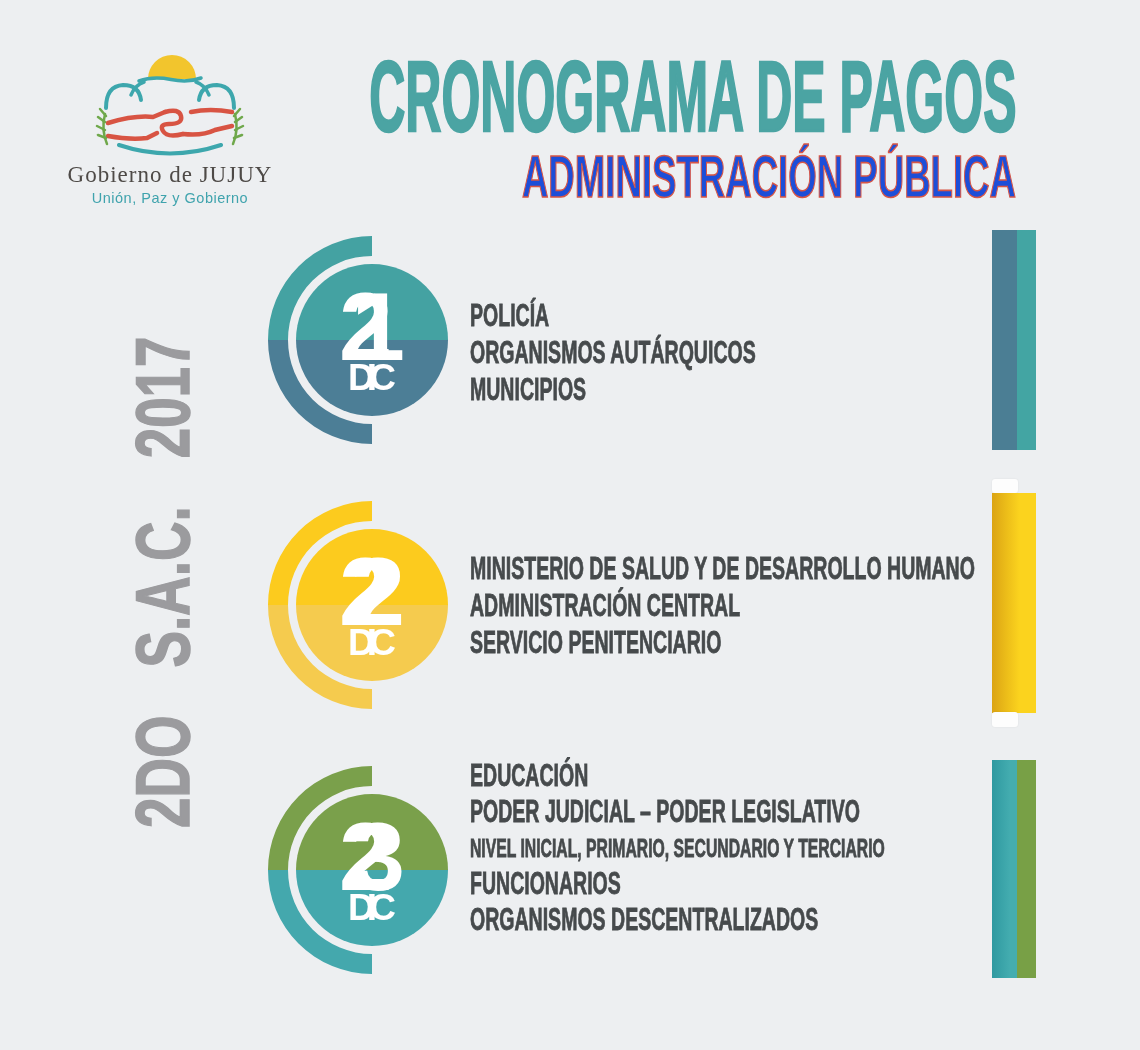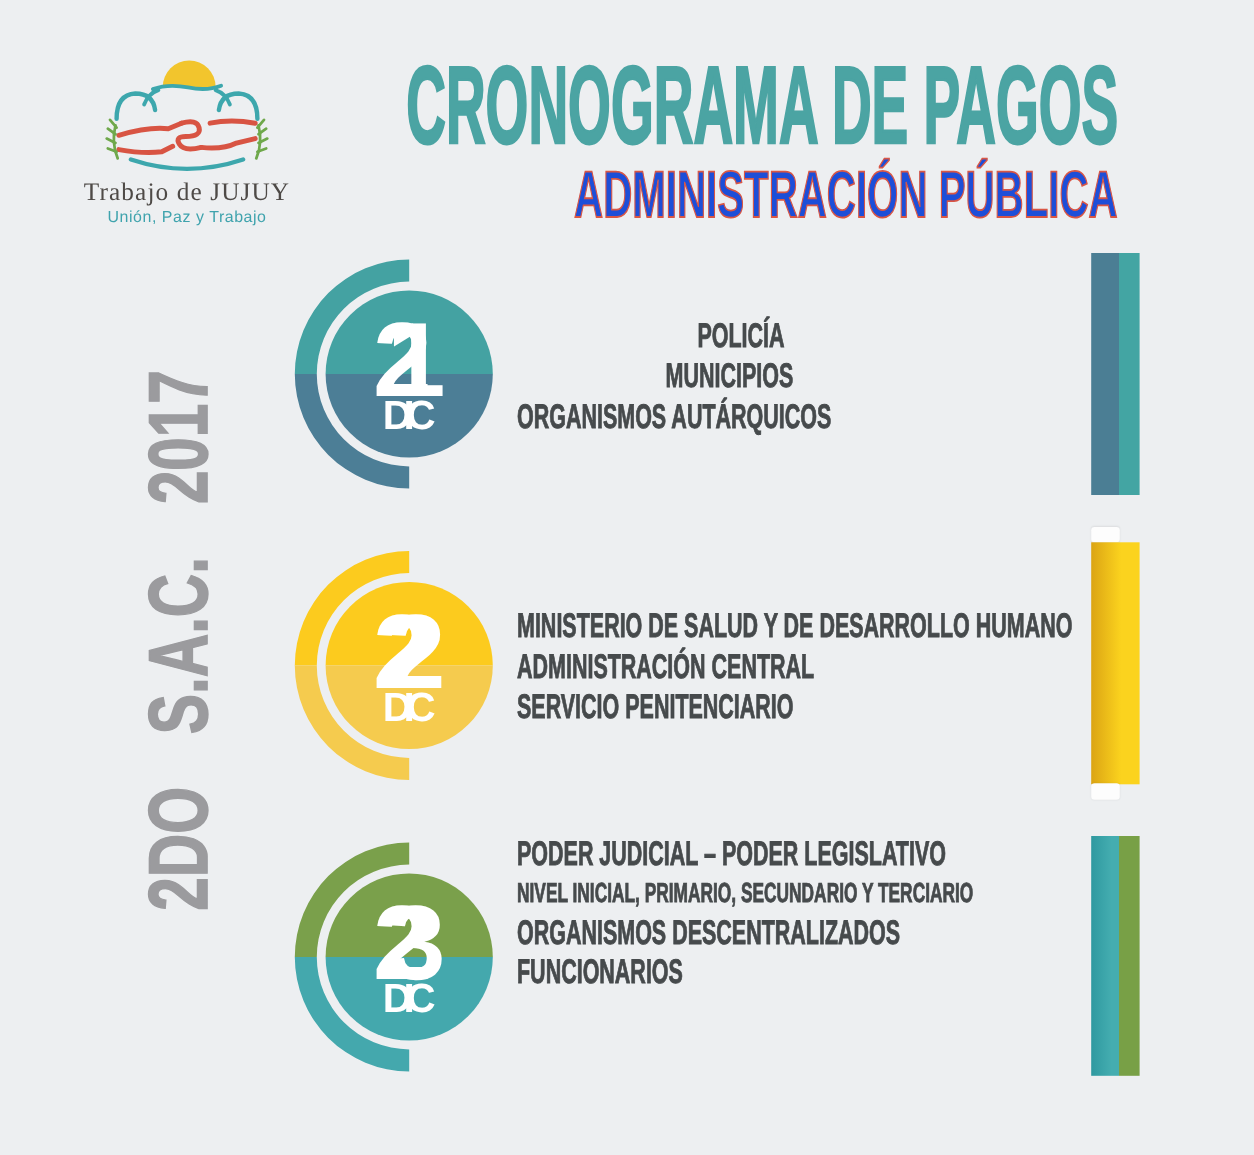--- a/index.html
+++ b/index.html
@@ -30,21 +30,21 @@
     color:#9b9b9e; -webkit-text-stroke:1.5px #9b9b9e;
     word-spacing:0.6em; white-space:nowrap;
     transform:rotate(-90deg) scaleX(0.72);
   }
   
   .badge { position:absolute; left:264px; width:216px; height:216px; }
   #badge-1 { top:232px; } #badge-2 { top:497px; } #badge-3 { top:762px; }
   
   .list { position:absolute; left:470px; font-weight:bold; color:#464a4c; -webkit-text-stroke:0.8px #464a4c; }
   .list .line { height:37px; line-height:37px; font-size:31px; }
-  #list-1 { top:286px;text-align:center; } #list-2 { top:550px; } #list-3 { top:758px; }
+  #list-1 { top:297px; } #list-2 { top:550px; } #list-3 { top:758px; }
   #list-3 .line { height:36px; line-height:36px; }
   #list-3 .line.small { font-size:25px; }
   .cond { display:inline-block; white-space:nowrap; transform-origin:0 50%; transform:scaleX(0.63); }
   
   .bar { position:absolute; width:44px; }
   #bar-1 { left:992px; top:230px; height:220px;
            background:linear-gradient(90deg,#4b7e94 0 57%,#43a5a3 57% 100%); }
   #bar-2 { left:992px; top:493px; height:220px;
            background:linear-gradient(90deg,#dba414 0%,#fbd31e 62%,#fbd31e 100%); }
   #bar-3 { left:992px; top:760px; height:218px;
@@ -86,22 +86,22 @@
           <path d="M10,82 L2,78"></path>
           <path d="M10,74 L3,69"></path>
           <path d="M11,68 L5,61"></path>
         <path d="M138,96 Q144,82 140,66"></path>
         <path d="M139,90 L147,87"></path>
           <path d="M140,82 L148,78"></path>
           <path d="M140,74 L147,69"></path>
           <path d="M139,68 L145,61"></path>
       </g>
     </svg>
-    <div class="org">Trabajo de JUJUY</div>
-    <div class="motto">Unión, Paz y Trabajo</div>
+    <div class="org">Gobierno de JUJUY</div>
+    <div class="motto">Unión, Paz y Gobierno</div>
   </div>
 
   <h1 class="title"><span class="cond-r">CRONOGRAMA DE PAGOS</span></h1>
   <h2 class="subtitle"><span class="cond-r">ADMINISTRACIÓN PÚBLICA</span></h2>
 
   <div class="side-label">2DO S.A.C. 2017</div>
 
   <svg id="badge-1" class="badge" viewBox="0 0 216 216">
     <path d="M108,4 A104,104 0 0 0 4,108 L24,108 A84,84 0 0 1 108,24 Z" fill="#44a2a2"></path>
     <path d="M4,108 A104,104 0 0 0 108,212 L108,192 A84,84 0 0 1 24,108 Z" fill="#4c7e96"></path>
@@ -124,35 +124,36 @@
     <path d="M108,4 A104,104 0 0 0 4,108 L24,108 A84,84 0 0 1 108,24 Z" fill="#7aa04b"></path>
     <path d="M4,108 A104,104 0 0 0 108,212 L108,192 A84,84 0 0 1 24,108 Z" fill="#44a8ad"></path>
     <path d="M32,108 A76,76 0 0 1 184,108 Z" fill="#7aa04b"></path>
     <path d="M32,108 A76,76 0 0 0 184,108 Z" fill="#44a8ad"></path>
     <text x="108" y="128" text-anchor="middle" font-size="96" font-weight="bold" fill="#ffffff" textLength="66" lengthAdjust="spellingAndGlyphs">23</text>
     <text x="108" y="158" text-anchor="middle" font-size="37" font-weight="bold" fill="#ffffff" textLength="48" lengthAdjust="spellingAndGlyphs">DIC</text>
   </svg>
 
   <div id="list-1" class="list">
     <div class="line"><span class="cond">POLICÍA</span></div>
+    <div class="line"><span class="cond">ORGANISMOS AUTÁRQUICOS</span></div>
     <div class="line"><span class="cond">MUNICIPIOS</span></div>
-    <div class="line"><span class="cond">ORGANISMOS AUTÁRQUICOS</span></div>
   </div>
 
   <div id="list-2" class="list">
     <div class="line"><span class="cond">MINISTERIO DE SALUD Y DE DESARROLLO HUMANO</span></div>
     <div class="line"><span class="cond">ADMINISTRACIÓN CENTRAL</span></div>
     <div class="line"><span class="cond">SERVICIO PENITENCIARIO</span></div>
   </div>
 
   <div id="list-3" class="list">
+    <div class="line"><span class="cond">EDUCACIÓN</span></div>
     <div class="line"><span class="cond">PODER JUDICIAL – PODER LEGISLATIVO</span></div>
     <div class="line small"><span class="cond">NIVEL INICIAL, PRIMARIO, SECUNDARIO Y TERCIARIO</span></div>
+    <div class="line"><span class="cond">FUNCIONARIOS</span></div>
     <div class="line"><span class="cond">ORGANISMOS DESCENTRALIZADOS</span></div>
-    <div class="line"><span class="cond">FUNCIONARIOS</span></div>
   </div>
 
   <div id="bar-1" class="bar"></div>
   <div id="cap-top" class="bar-cap"></div>
   <div id="bar-2" class="bar"></div>
   <div id="cap-bottom" class="bar-cap"></div>
   <div id="bar-3" class="bar"></div>
 
 </div>
 

